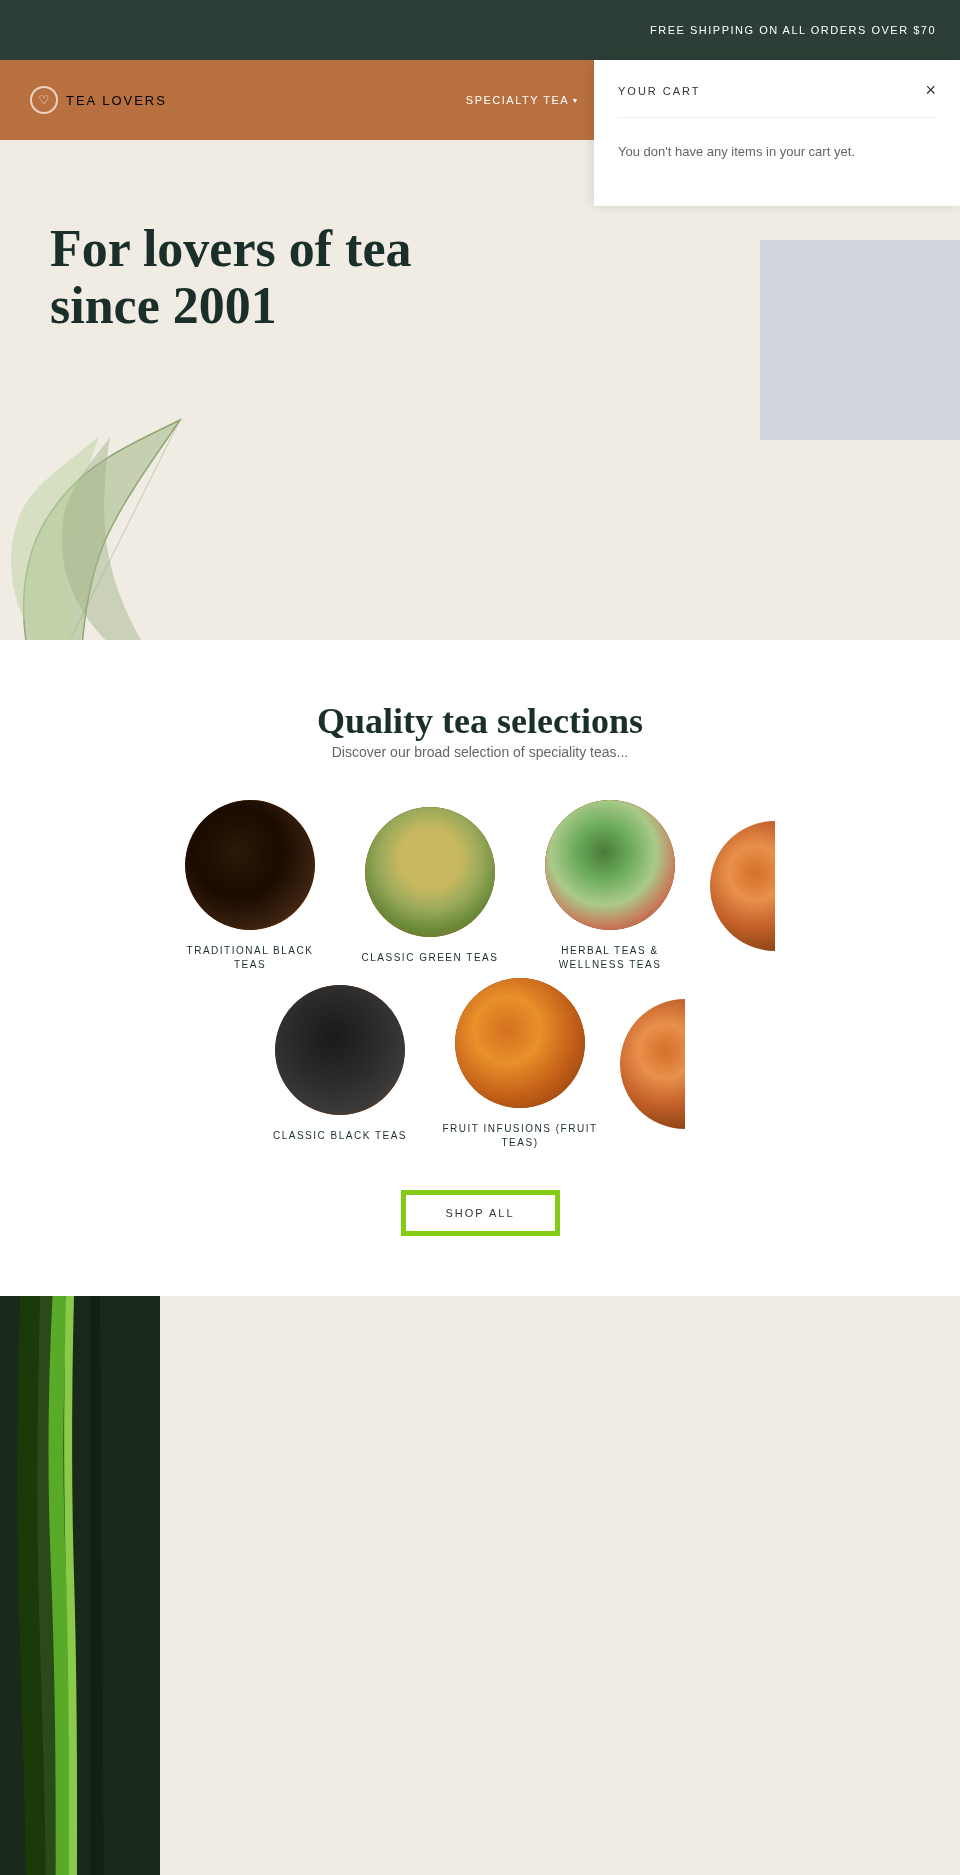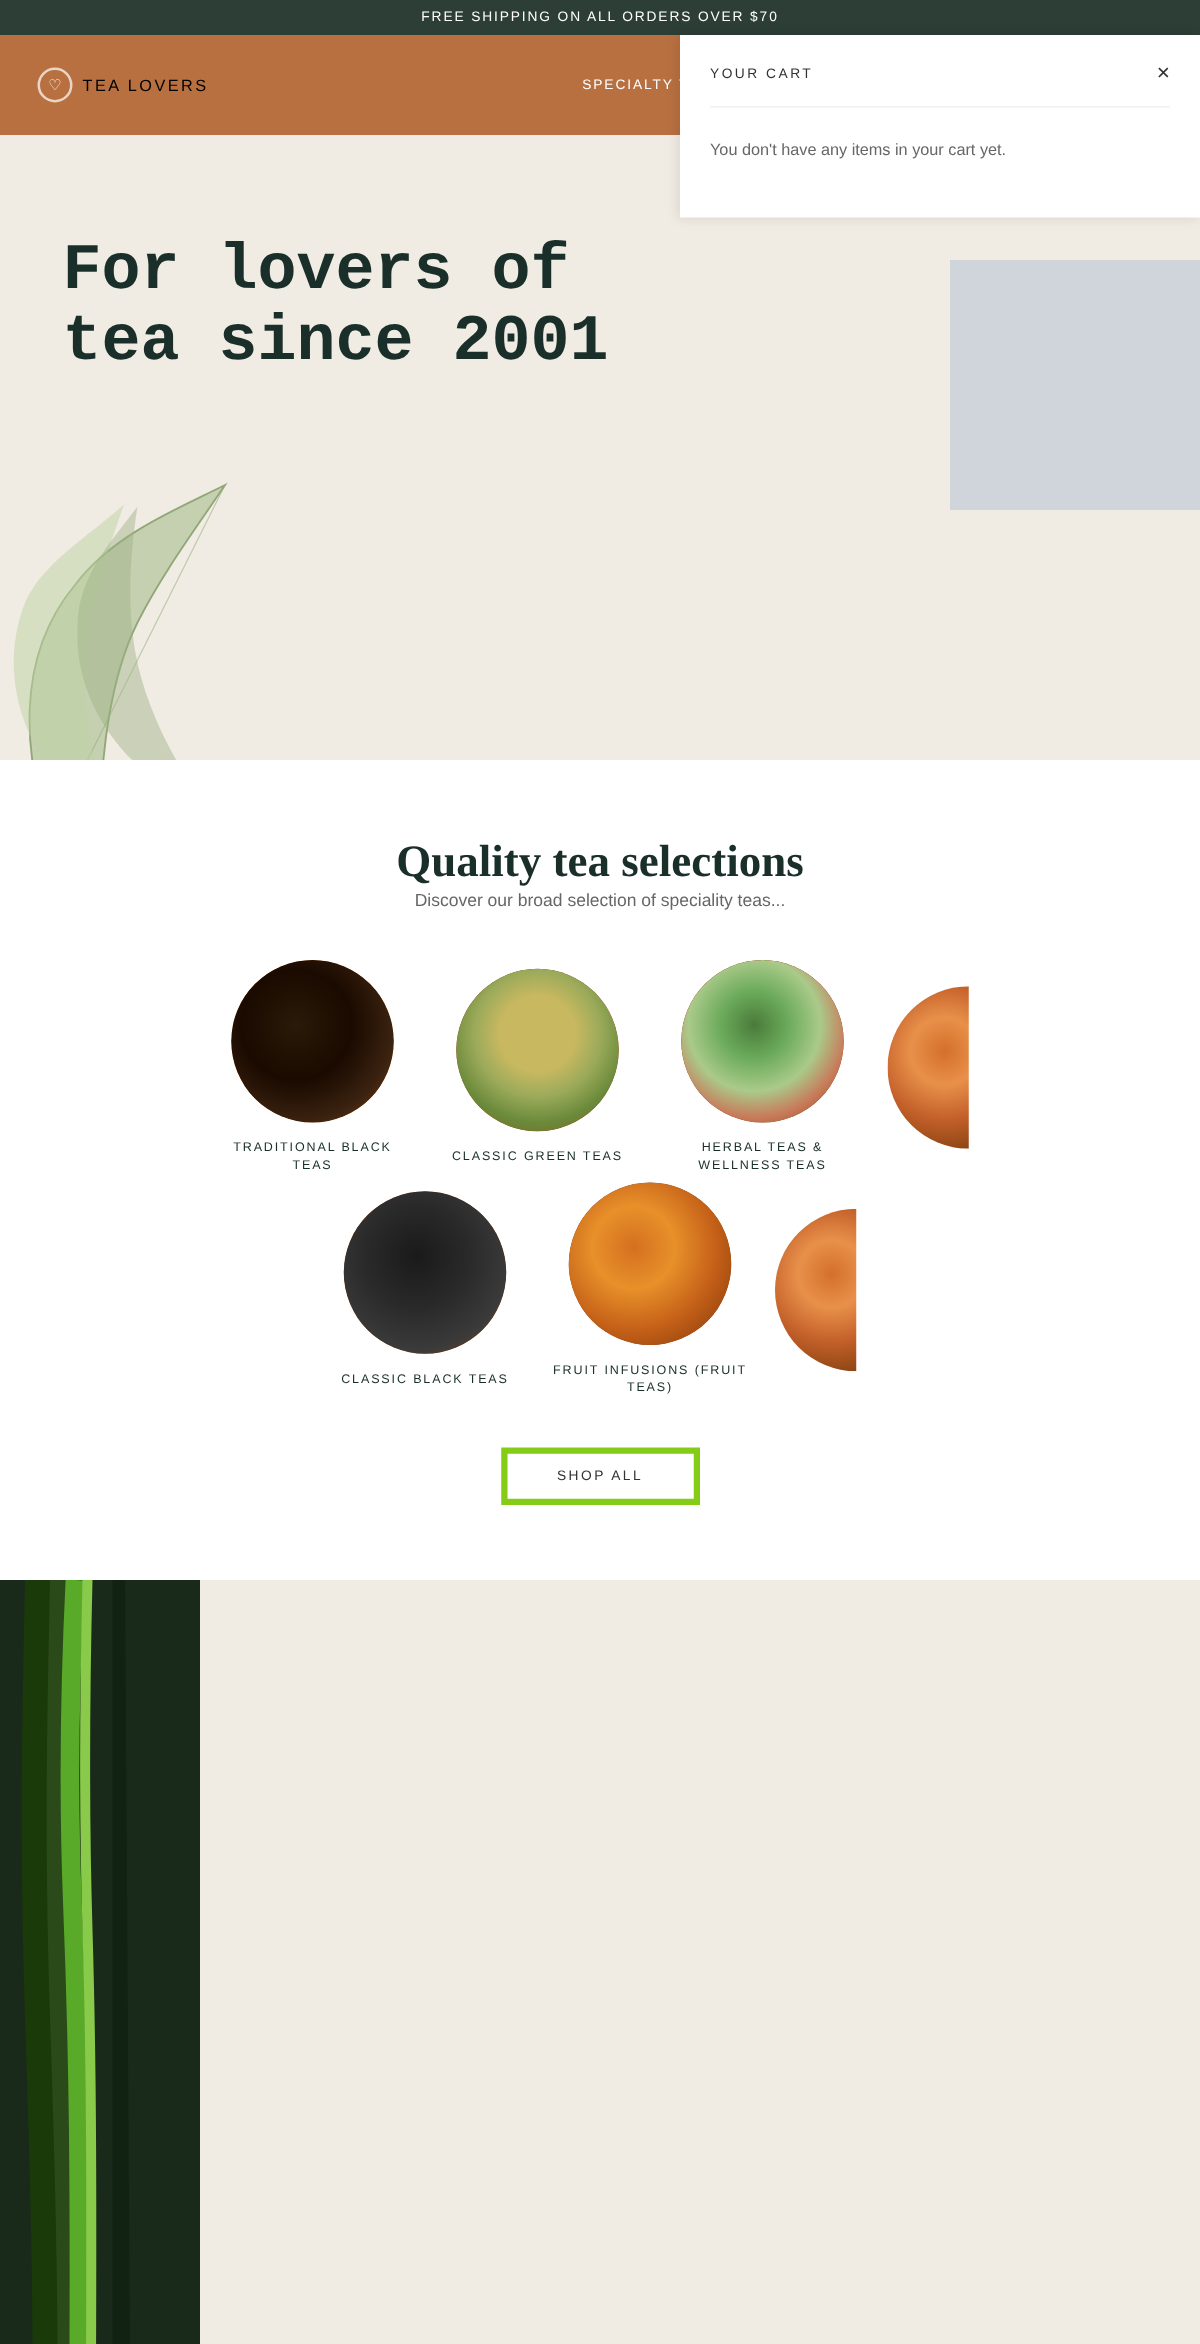--- a/index.html
+++ b/index.html
@@ -2,24 +2,24 @@
 <html><head>
   <meta charset="utf-8">
   <style>
     * { margin: 0; padding: 0; box-sizing: border-box; }
     body { font-family: Georgia, 'Times New Roman', serif; background: #f5f2ec; width: 960px; }
 
     
     .top-banner {
       background: #2c3e35;
       color: #fff;
-      text-align: center;
+      text-align: right;
       font-size: 11px;
       letter-spacing: 1.5px;
-      padding: 8px;
+      padding: 24px;
       font-family: Arial, sans-serif;
     }
 
     
     .header {
       background: #b87040;
       padding: 0 30px;
       display: flex;
       align-items: center;
       justify-content: space-between;
@@ -83,21 +83,21 @@
       cursor: pointer;
       font-family: Arial, sans-serif;
       text-transform: uppercase;
     }
 
     
     .cart-panel {
       position: absolute;
       top: 0;
       right: 0;
-      width: 416px;
+      width: 366px;
       background: #fff;
       z-index: 100;
       padding: 20px 24px;
       box-shadow: -2px 0 10px rgba(0,0,0,0.1);
     }
     .cart-header {
       display: flex;
       justify-content: space-between;
       align-items: center;
       padding-bottom: 16px;
@@ -133,21 +133,21 @@
     }
     .hero-content {
       padding: 80px 50px 50px 50px;
       max-width: 570px;
     }
     .hero-title {
       font-size: 52px;
       font-weight: bold;
       color: #1a2e2a;
       line-height: 1.1;
-      font-family: Liberation Mono, monospace;
+      font-family: Liberation Serif, serif;
     }
     .hero-image-placeholder {
       position: absolute;
       right: 0;
       top: 100px;
       width: 200px;
       height: 200px;
       background: #d0d5dc;
     }
 

